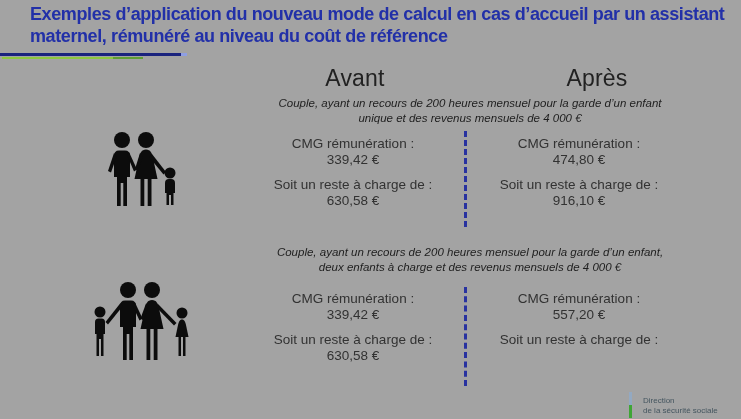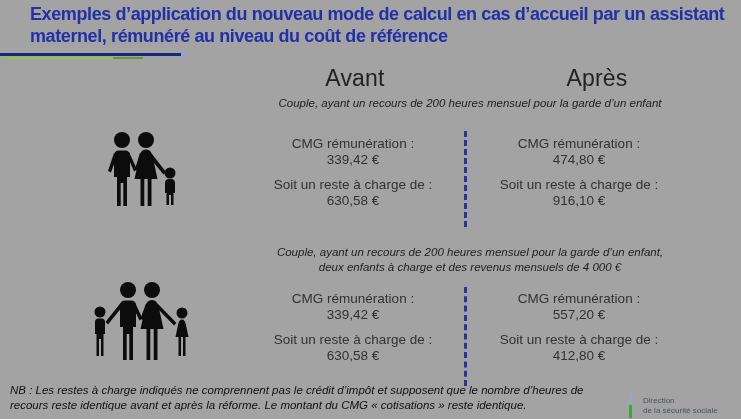--- a/index.html
+++ b/index.html
@@ -74,20 +74,21 @@
   <div class="rule-navy"></div>
   <div class="rule-navy-light"></div>
   <div class="rule-green"></div>
   <div class="rule-green-dark"></div>
 
   <div class="col-header avant">Avant</div>
   <div class="col-header apres">Après</div>
 
   <div class="desc d1">
     <div>Couple, ayant un recours de 200 heures mensuel pour la garde d’un enfant</div>
+    <div>unique et des revenus mensuels de 4 000 €</div>
   </div>
 
   <svg class="family f1" viewBox="0 0 80 76" aria-hidden="true">
     <g>
       <circle cx="18" cy="9" r="8"></circle>
       <path d="M10,25 Q10,19.5 15,19.5 L21,19.5 Q26,19.5 26,25 L26,46 L23,46 L23,75 L19.3,75 L19.3,52 L16.7,52 L16.7,75 L13,75 L13,46 L10,46 Z"></path>
       <path d="M10,22 L4,40 L7,41.5 L12.5,26 Z"></path>
       <path d="M25,21 L33,38.5 L30,40.5 L23,24 Z"></path>
     </g>
     <g>
@@ -173,28 +174,23 @@
 
   <div class="divider d2"></div>
 
   <div class="vals s2 apres">
     <div class="pair">
       <div>CMG rémunération :</div>
       <div>557,20 €</div>
     </div>
     <div class="pair">
       <div>Soit un reste à charge de :</div>
-      <div>412,80 €</div>
-    </div>
-  </div>
-
-  <div class="note">
-    <div>NB : Les restes à charge indiqués ne comprennent pas le crédit d’impôt et supposent que le nombre d’heures de</div>
-    <div>recours reste identique avant et après la réforme. Le montant du CMG « cotisations » reste identique.</div>
-  </div>
+    </div>
+  </div>
+
 
   <div class="logo">
     <div class="logo-bar">
       <div class="logo-bar-top"></div>
       <div class="logo-bar-bottom"></div>
     </div>
     <div class="logo-text">
       <div>Direction</div>
       <div>de la sécurité sociale</div>
     </div>

